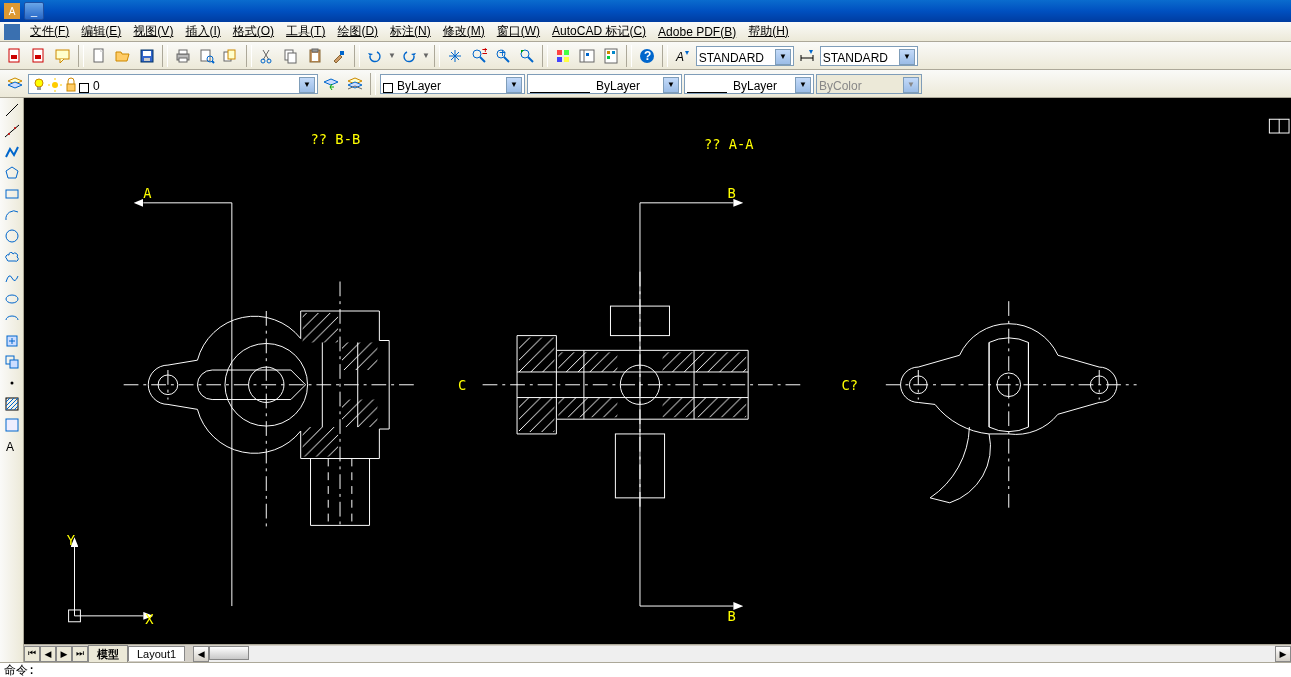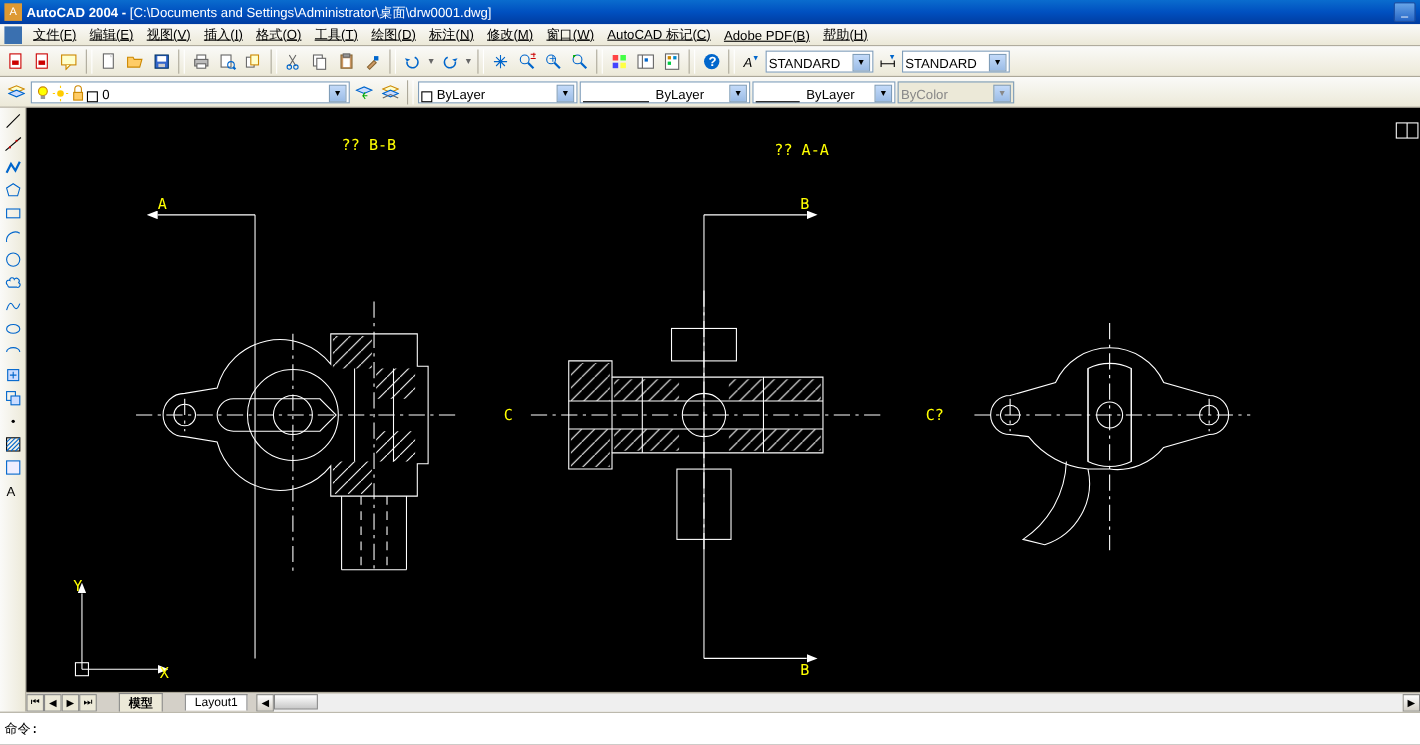--- a/index.html
+++ b/index.html
@@ -40,42 +40,39 @@
 .canvas svg { width: 100%; height: 100%; }
 .drawing-label { fill: #ffff00; font-family: monospace; font-size: 14px; }
 .part { stroke: #fff; stroke-width: 1; fill: none; }
 .center { stroke: #fff; stroke-width: 1; stroke-dasharray: 15 5 3 5; fill: none; }
 .dash { stroke: #fff; stroke-width: 1; stroke-dasharray: 8 6; fill: none; }
 .hatch { stroke: #fff; stroke-width: 1; }
 
 
 .tabrow { height: 18px; background: #d4d0c8; display: flex; align-items: center; border-top: 1px solid #aca899; }
 .tabrow .navbtn { width: 16px; height: 16px; border: 1px solid #888; background: #ece9d8; display: flex; align-items: center; justify-content: center; font-size: 9px; cursor: pointer; }
-.tabrow .tab { padding: 1px 8px; background: #fff; border: 1px solid #888; border-bottom: none; font-size: 11px; cursor: pointer; margin-left: 20px; }
+.tabrow .tab { padding: 1px 8px; background: #fff; border: 1px solid #888; border-bottom: none; font-size: 11px; cursor: pointer; }
 .tabrow .tab.active { background: #ece9d8; font-weight: bold; }
 .tabrow .hscroll { flex: 1; height: 16px; background: #ece9d8; margin-left: 8px; display: flex; align-items: center; }
 .tabrow .hscroll .arrow { width: 16px; height: 16px; background: linear-gradient(#fff,#d4d0c8); border: 1px solid #888; display:flex; align-items:center; justify-content:center; font-size:9px; cursor:pointer; }
 .tabrow .hscroll .track { flex:1; height:16px; background:#efefef; position:relative; }
 .tabrow .hscroll .thumb { position:absolute; left:0; width:40px; height:14px; top:0; background:linear-gradient(#fff,#c8c8c8); border:1px solid #888; }
 
 
-.cmdline { height: 30px; background: #fff; border-top: 1px solid #aca899; display: flex; align-items: center; padding: 0 4px; }
+.cmdline { height: 15px; background: #fff; border-top: 1px solid #aca899; display: flex; align-items: center; padding: 0 4px; }
 .cmdline .prompt { font-family: "SimSun", monospace; }
 
 
 svg.ic { width: 16px; height: 16px; }
 </style>
 </head>
 <body>
 
 <div class="titlebar">
   <span class="icon">A</span>
-  <span class="title">
-    <span>AutoCAD 2004</span><span> - </span><span class="path">[C:\Documents and Settings\Administrator\桌面\drw0001.dwg]</span>
-  </span>
   <div class="winbtns">
     <div class="winbtn">_</div>
   </div>
 </div>
 
 <div class="menubar">
   <div class="mdi-icon"></div>
   <span class="item"><span>文件</span>(<span class="hotkey">F</span>)</span>
   <span class="item"><span>编辑</span>(<span class="hotkey">E</span>)</span>
   <span class="item"><span>视图</span>(<span class="hotkey">V</span>)</span>

